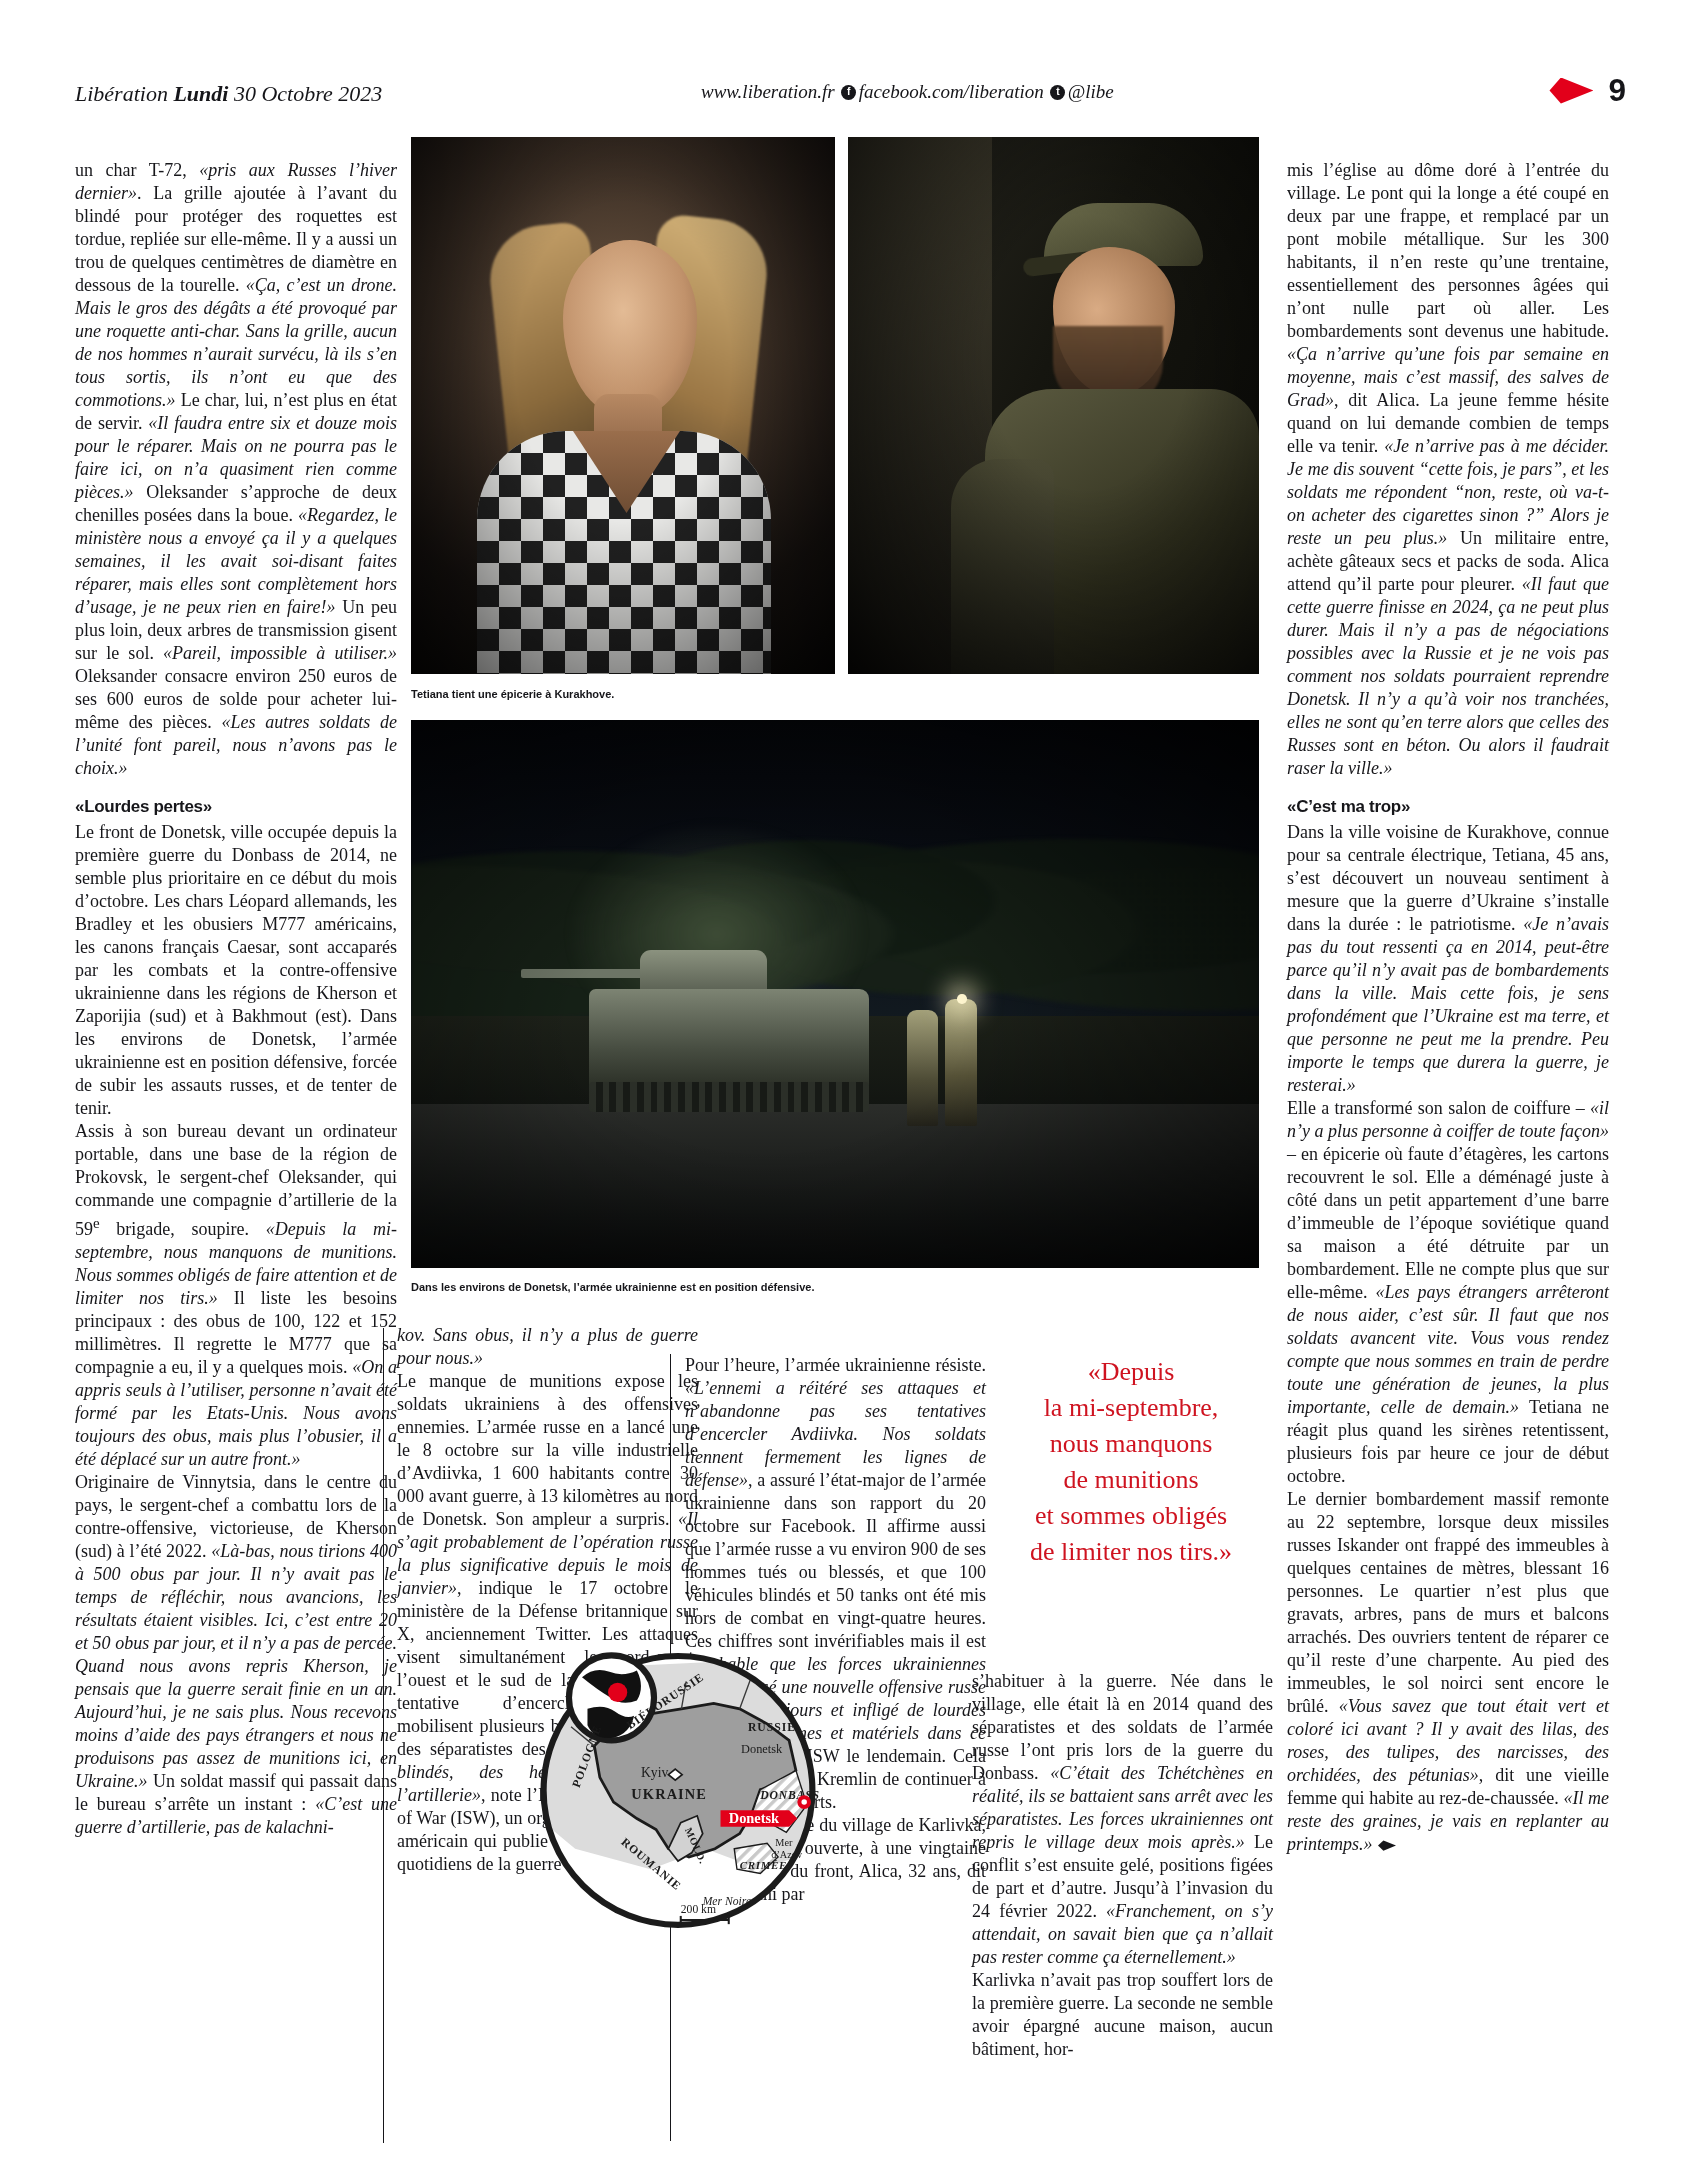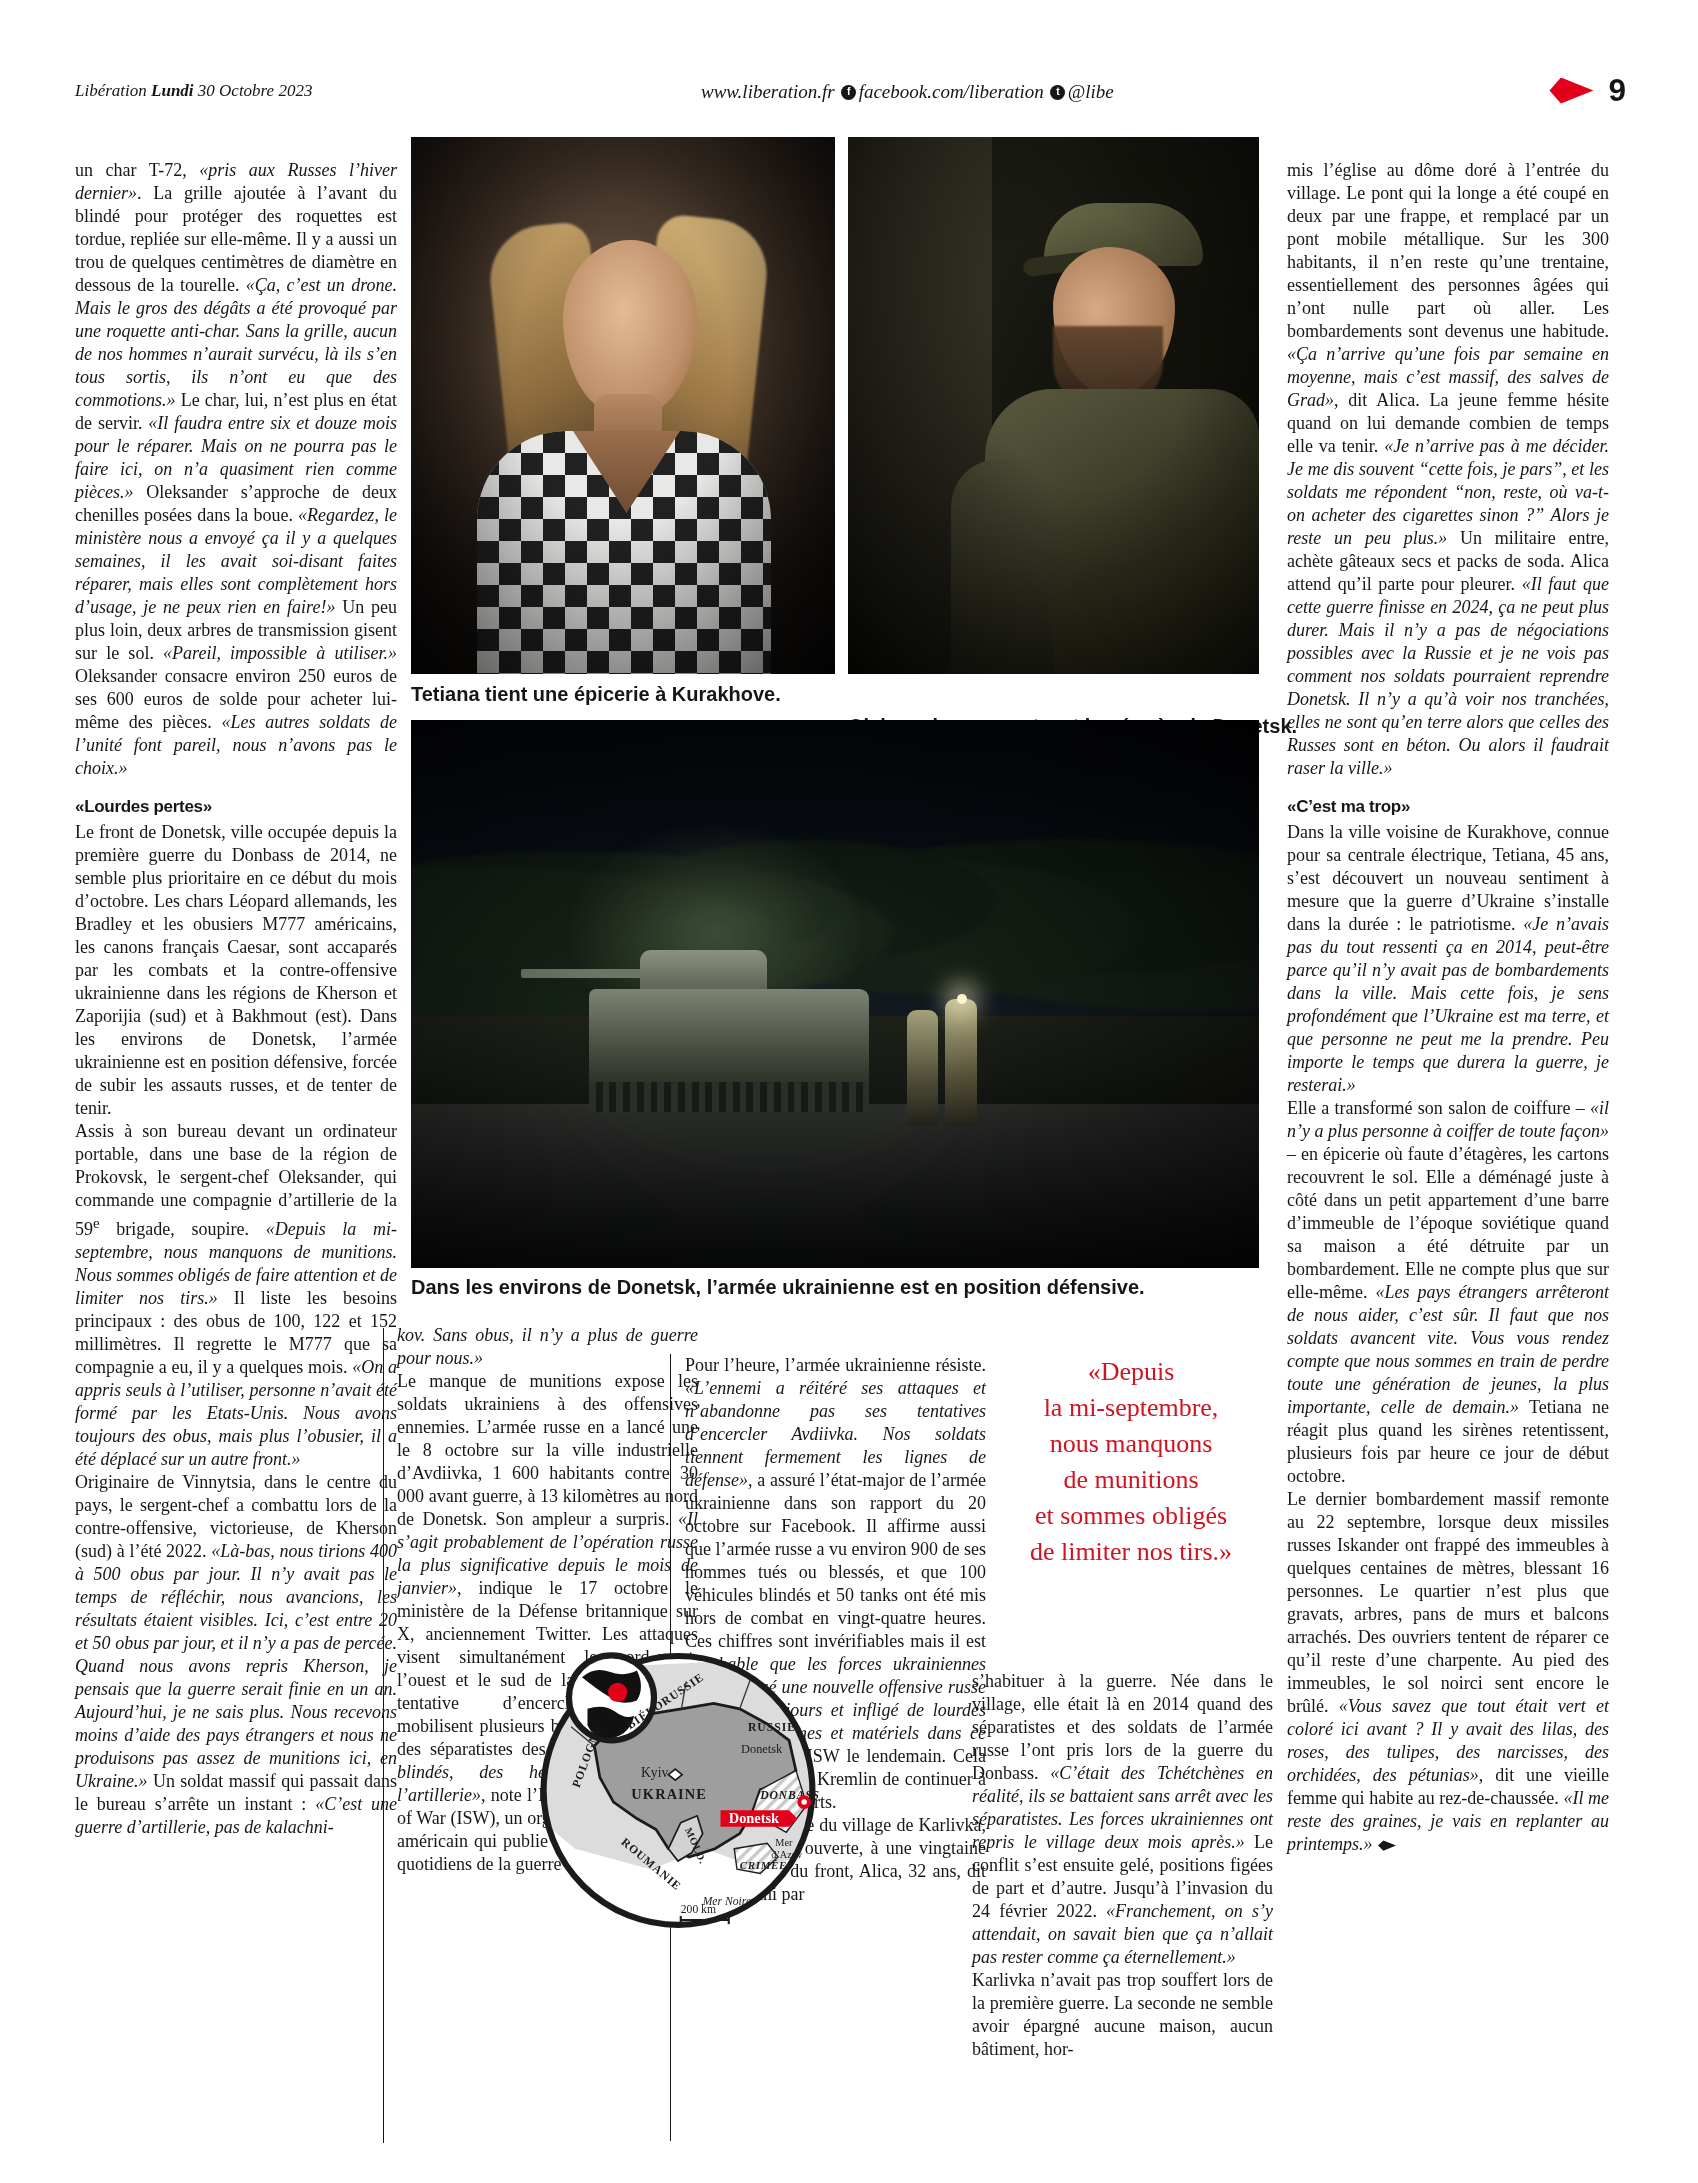--- a/index.html
+++ b/index.html
@@ -13,21 +13,21 @@
   }
   .page { position:absolute; inset:0; }
 
   
   .masthead {
     position:absolute; left:75px; top:81px; width:1551px; height:30px;
   }
   .mh-left {
     position:absolute; left:0; top:0;
     font-family:"Liberation Serif", serif;
-    font-style:italic; font-size:17px; white-space:nowrap;
+    font-style:italic; font-size:22px; white-space:nowrap;
   }
   .mh-left b { font-style:italic; font-weight:bold; }
   .mh-center {
     position:absolute; left:626px; top:0;
     font-style:italic; font-size:19px; white-space:nowrap;
     display:flex; align-items:center; gap:1px;
   }
   .soc {
     display:inline-flex; align-items:center; justify-content:center;
     width:15px; height:15px; border-radius:50%;
@@ -81,21 +81,21 @@
     margin:15px 0 2.7px 0;
     color:#16161a;
   }
 
   
   .photo { position:absolute; overflow:hidden; }
   .caption {
     position:absolute;
     font-family:"Liberation Sans", sans-serif;
     font-weight:bold;
-    font-size:20px;
+    font-size:11px;
     line-height:19px;
     color:#16161a;
     white-space:nowrap;
   }
 
   
   #photo-tetiana { left:411px; top:137px; width:424px; height:537px; }
   
   #photo-oleksander { left:848px; top:137px; width:411px; height:537px; }
   

